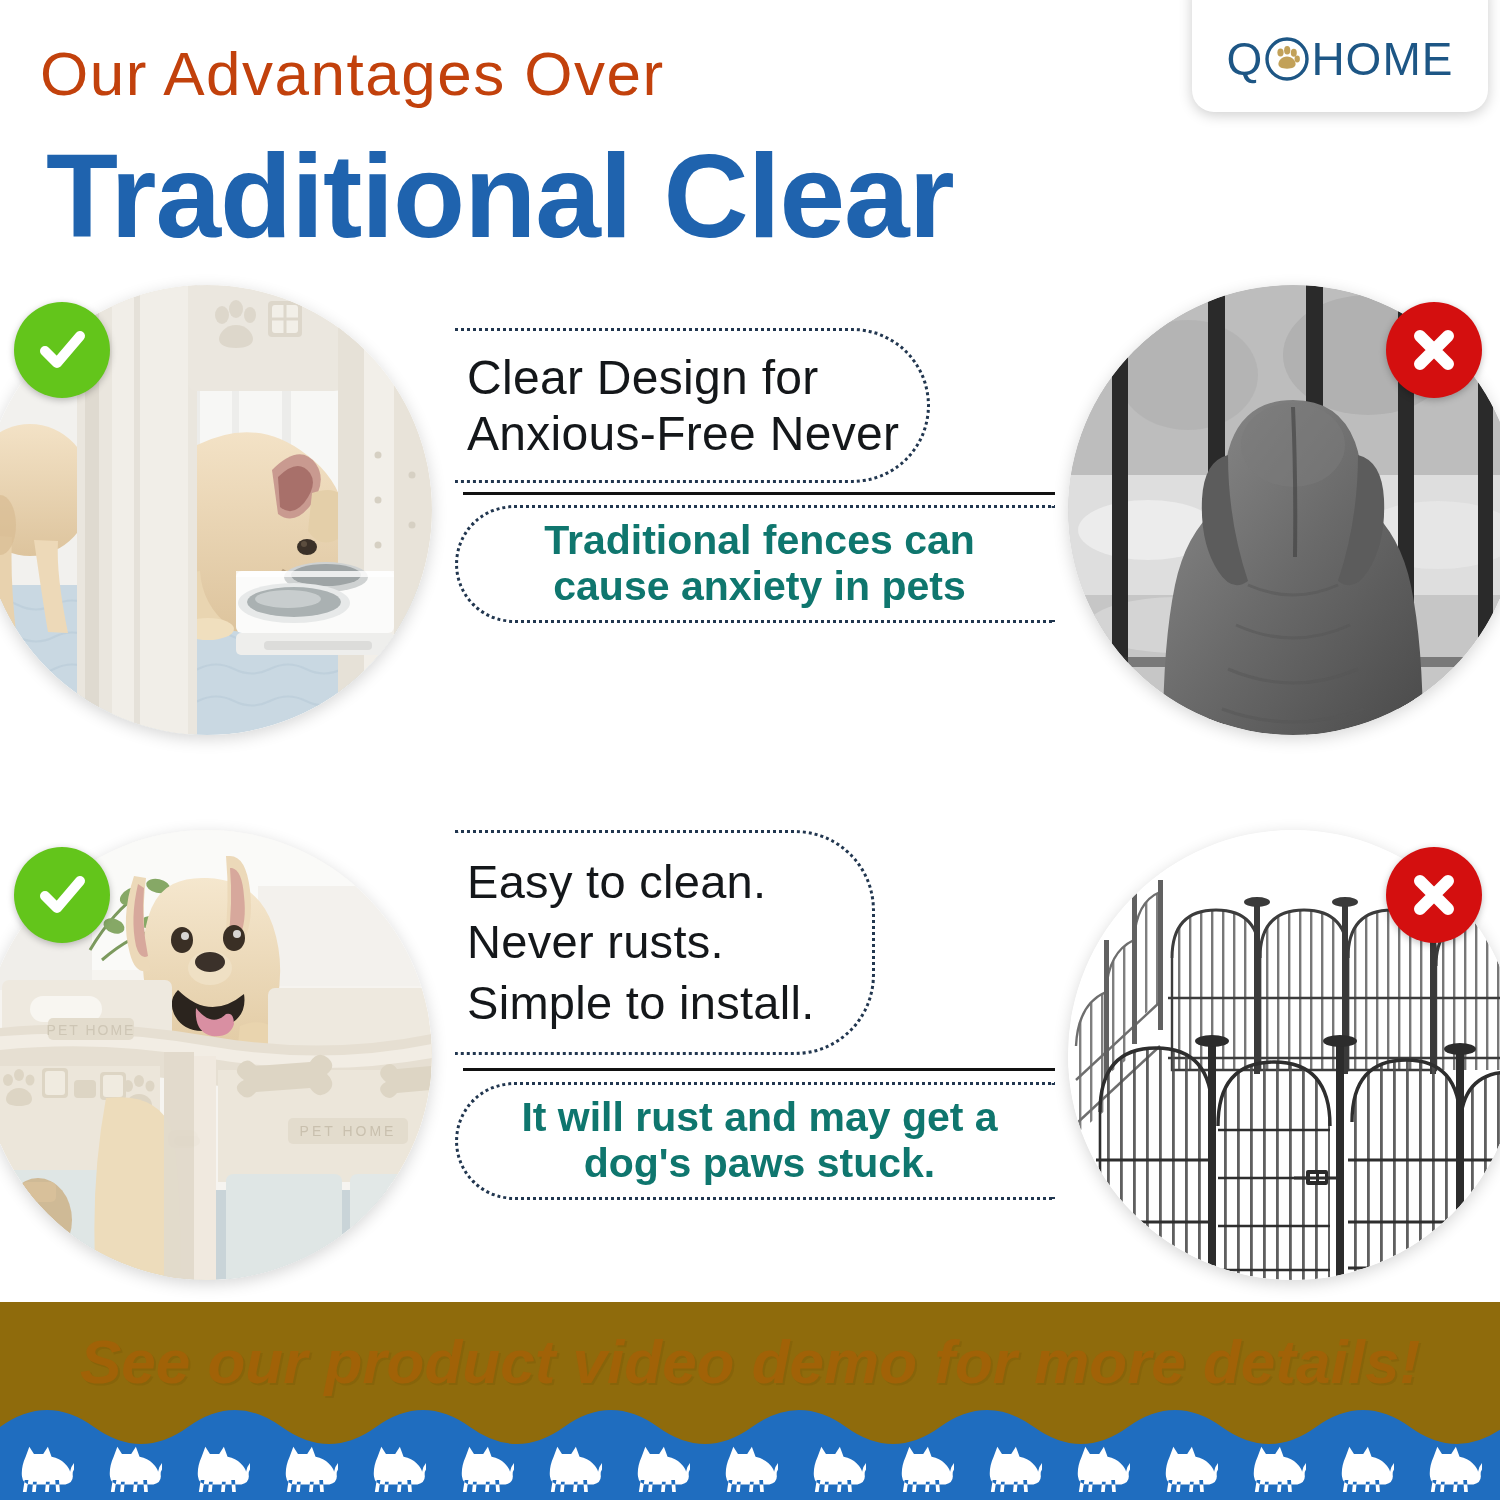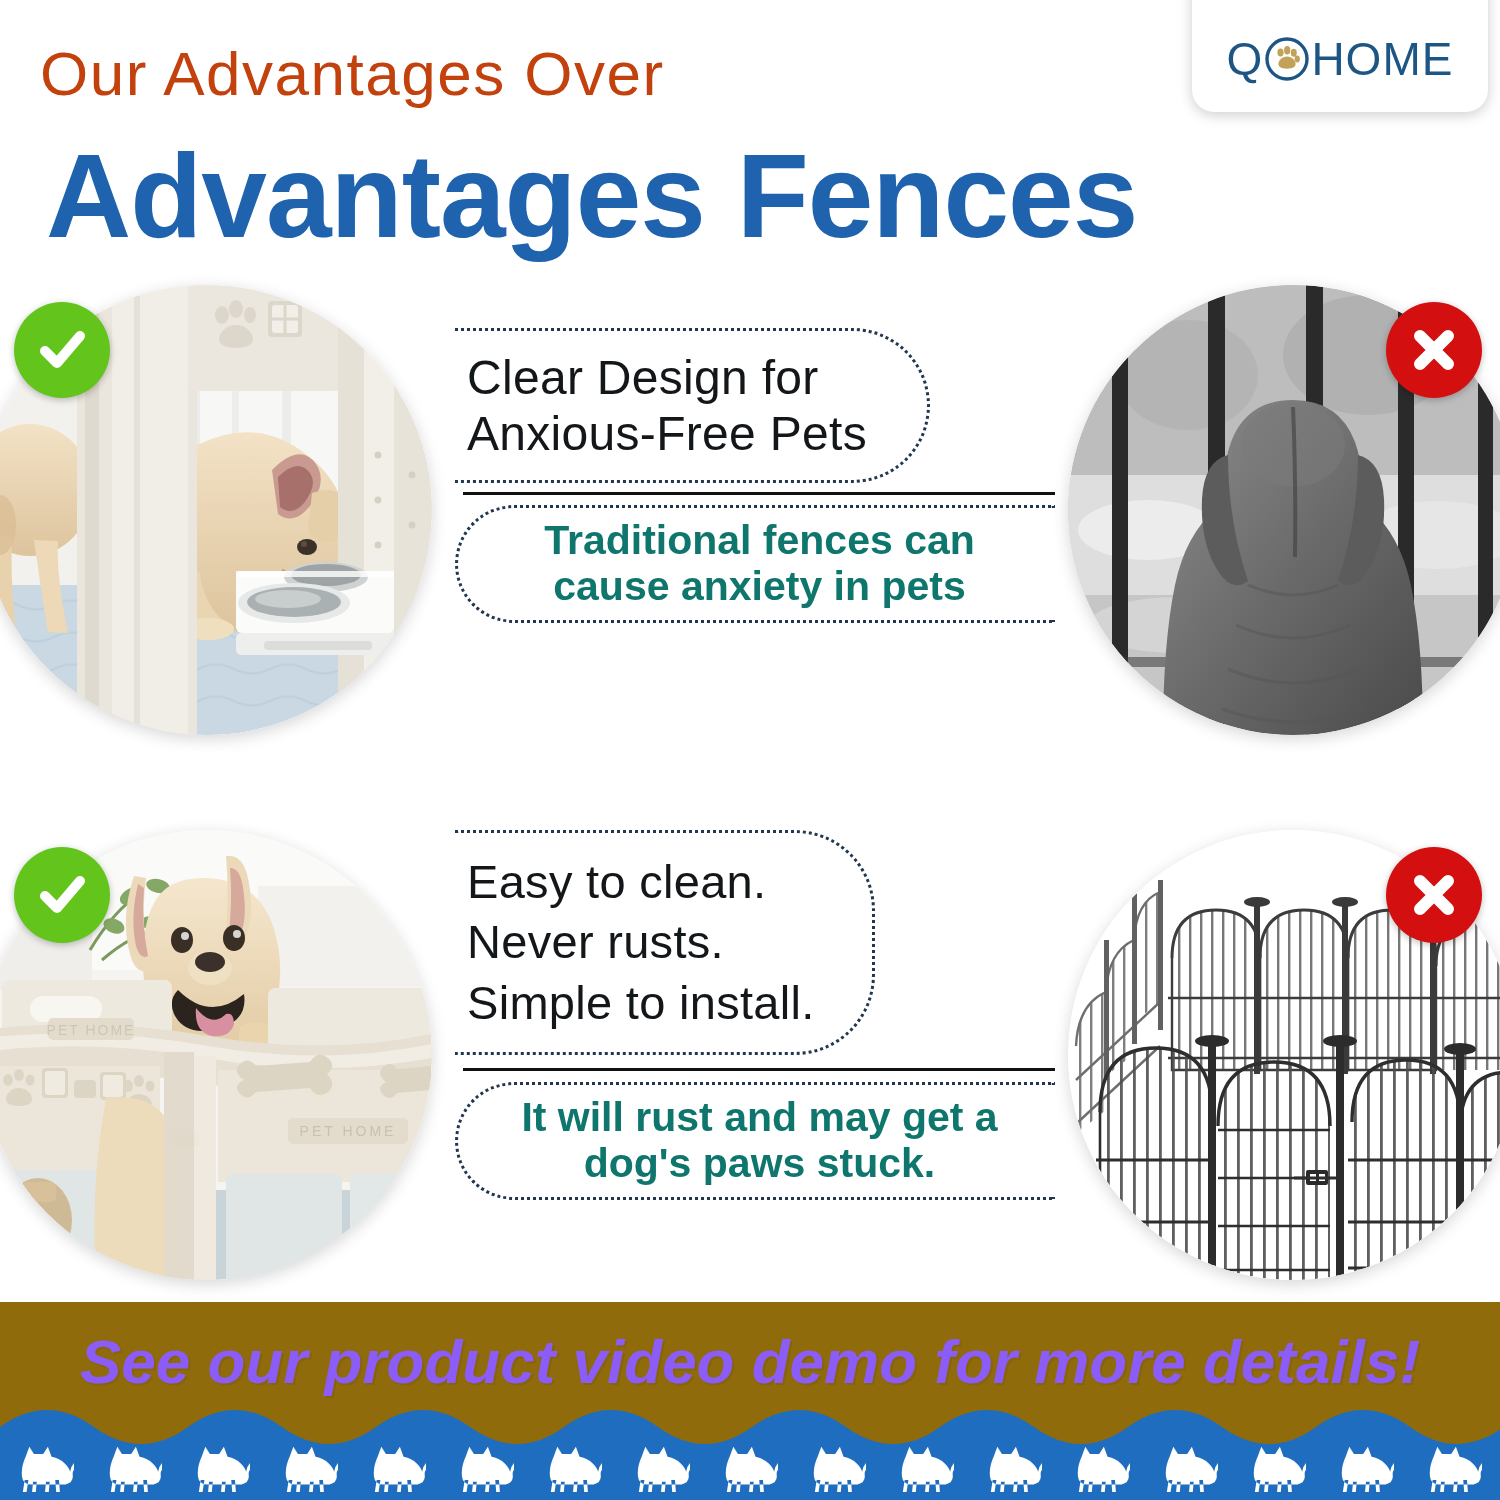--- a/index.html
+++ b/index.html
@@ -115,21 +115,21 @@
     background:#111; top:212px;
   }
   .divider.r2{ top:243px; }
 
   
   .banner{ position:absolute; left:0; bottom:0; width:1500px; height:198px; overflow:hidden; }
   .banner .gold{ position:absolute; inset:0; background:#8f6b0c; }
   .banner svg.wave{ position:absolute; left:0; bottom:0; width:1500px; height:115px; display:block; }
   .banner-text{
     position:absolute; left:0; top:24px; width:1500px;
-    text-align:center; color:#8b5cf6; font-weight:bold; font-style:italic;
+    text-align:center; color:#a16207; font-weight:bold; font-style:italic;
     font-size:62px; letter-spacing:0px; white-space:nowrap;
     text-shadow:2px 2px 0 rgba(120,90,10,.35);
     font-family:"Liberation Sans", sans-serif;
   }
   .cats{
     position:absolute; left:0; bottom:8px; width:1500px; height:62px;
     display:flex; align-items:flex-end; justify-content:space-between;
     padding:0 18px;
   }
   .cats svg{ width:56px; height:50px; display:block; }
@@ -148,21 +148,21 @@
         <ellipse cx="29.8" cy="16.8" rx="3.0" ry="4.0" fill="#c2a159"></ellipse>
         <ellipse cx="33.2" cy="23.0" rx="2.7" ry="3.4" fill="#c2a159"></ellipse>
         <path d="M23 20.5c5.2 0 8.6 4.2 8.6 7.6 0 3.2-3.2 4.6-8.6 4.6s-8.6-1.4-8.6-4.6c0-3.4 3.4-7.6 8.6-7.6z" fill="#c2a159"></path>
       </svg>
     </span>
     <span>HOME</span>
   </div>
 </div>
 
 <div class="kicker">Our Advantages Over</div>
-<div class="headline">Advantages Fences</div>
+<div class="headline">Traditional Clear</div>
 
 <div class="row row-1">
 
   <div class="photo left">
     <svg viewBox="0 0 450 450" aria-hidden="true">
       <defs>
         <clipPath id="c1">
             <circle cx="225" cy="225" r="225"></circle>
           </clipPath>
         <linearGradient id="fur1" x1="0" y1="0" x2="0" y2="1">
@@ -298,21 +298,21 @@
   </div>
   <div class="badge no">
     <svg viewBox="0 0 58 58" aria-hidden="true">
       <path d="M15 15 L43 43 M43 15 L15 43" stroke="#ffffff" stroke-width="12" stroke-linecap="round"></path>
     </svg>
   </div>
 
   <div class="callouts">
     <div class="callout callout-pos">
       <div class="pos-text">Clear Design for
-Anxious-Free Pets</div>
+Anxious-Free Never</div>
     </div>
     <div class="divider"></div>
     <div class="callout callout-neg r1">
       <div class="neg-text">Traditional fences can
 cause anxiety in pets</div>
     </div>
   </div>
 </div>
 
 <div class="row row-2">

